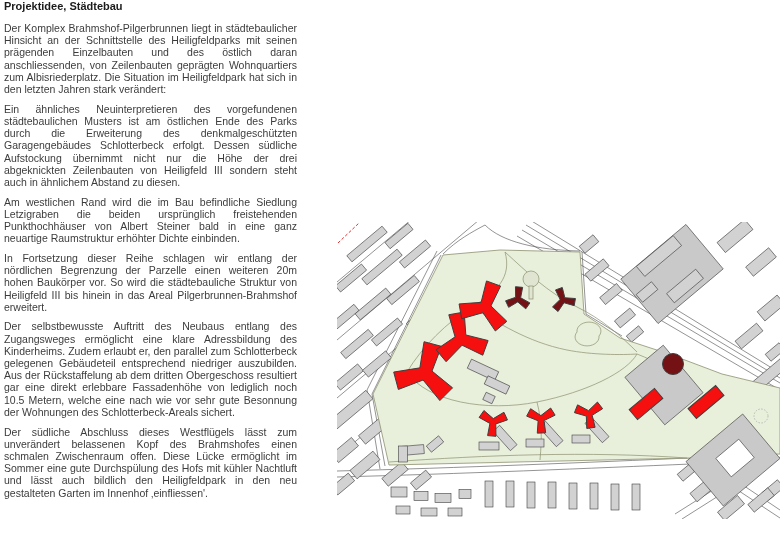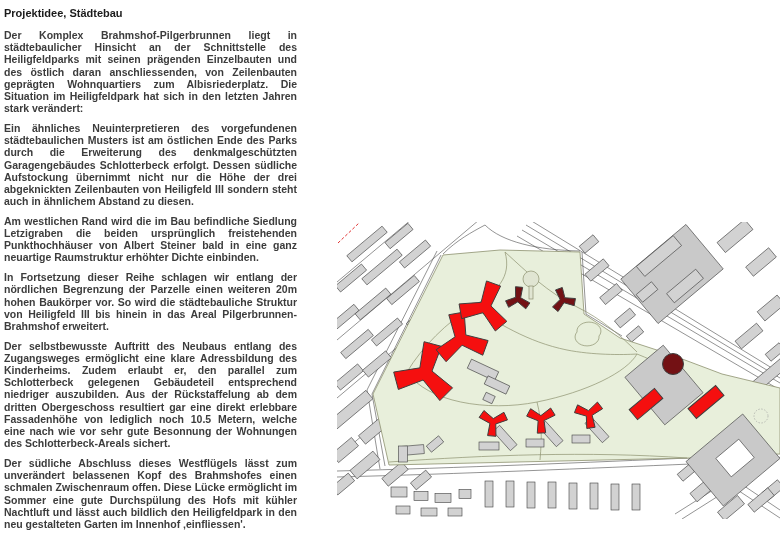--- a/index.html
+++ b/index.html
@@ -2,24 +2,24 @@
 <html lang="de" style="--park: #e8efdb; --building: #d2d2d2; --plot: #c9c9c9; --outline: #3f3f3f; --street: #4c4c4c; --path: #8d916f; --red: #f50f0f; --darkred: #731114; --dashred: #e23333;"><head>
 <meta charset="utf-8">
 <style>
   :root{
     --park:#e8efdb; --building:#d2d2d2; --plot:#c9c9c9; --outline:#3f3f3f;
     --street:#4c4c4c; --path:#8d916f; --red:#f50f0f; --darkred:#731114; --dashred:#e23333;
   }
   html,body{margin:0;padding:0;}
   body{width:780px;height:538px;background:#ffffff;position:relative;overflow:hidden;
        font-family:"Liberation Sans", sans-serif;}
-  .text-col{position:absolute;left:4px;top:7px;width:293px;}
+  .text-col{position:absolute;left:4px;top:0;width:293px;}
   .text-col h1{font-size:11px;font-weight:bold;color:#1b1b1b;margin:0 0 10px 0;}
   .text-col p{font-size:10.5px;line-height:12.2px;color:#3c3c3c;text-align:justify;
-              margin:0 0 7.5px 0;hyphens:auto;font-weight:bold;-webkit-hyphens:auto;}
+              margin:0 0 7.5px 0;hyphens:auto;-webkit-hyphens:auto;}
   figure.map{position:absolute;left:337px;top:222px;width:443px;height:297px;margin:0;}
   figure.map svg{width:100%;height:100%;display:block;shape-rendering:geometricPrecision;}
   .bld{fill:var(--building);stroke:var(--outline);stroke-width:.6;}
   .plot{fill:var(--plot);stroke:var(--outline);stroke-width:.6;}
   .court{fill:#ffffff;stroke:var(--outline);stroke-width:.6;}
   .park{fill:var(--park);stroke:var(--path);stroke-width:.8;}
   .ppath{fill:none;stroke:var(--path);stroke-width:.7;}
   .pfill{fill:#e0e5d2;stroke:var(--path);stroke-width:.7;}
   .street{fill:none;stroke:var(--street);stroke-width:.6;}
   .red{fill:var(--red);stroke:var(--outline);stroke-width:1;}

